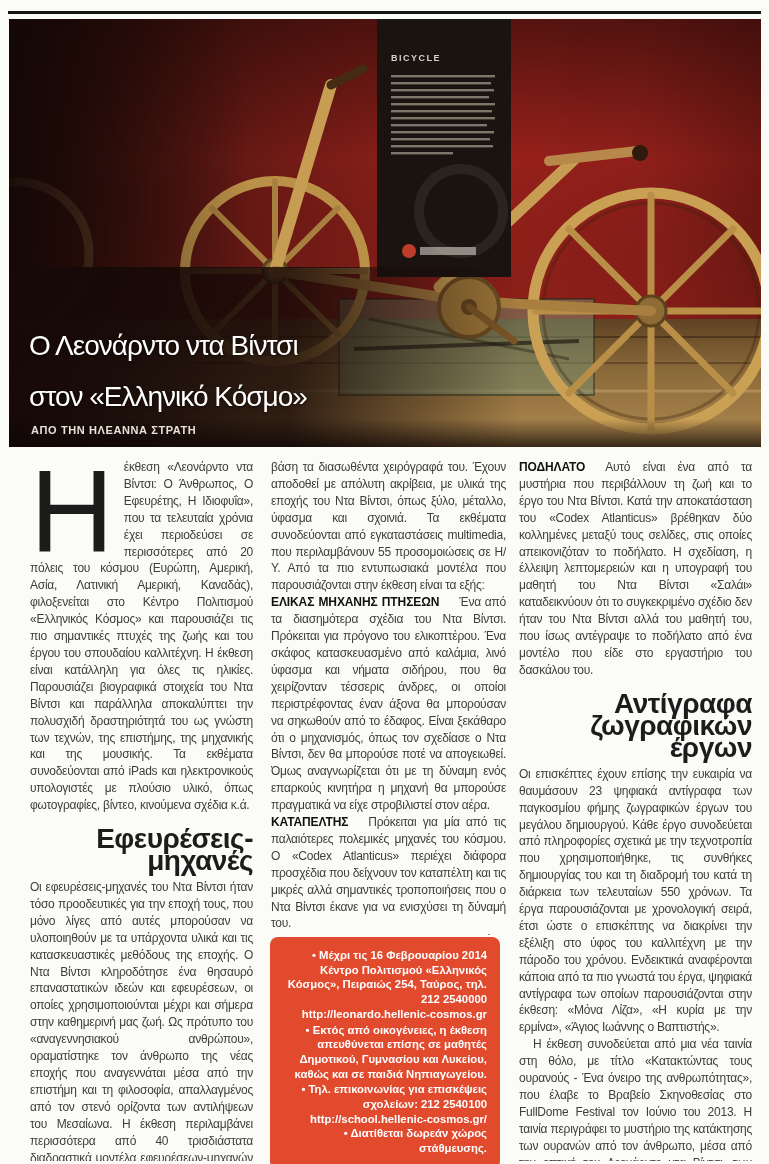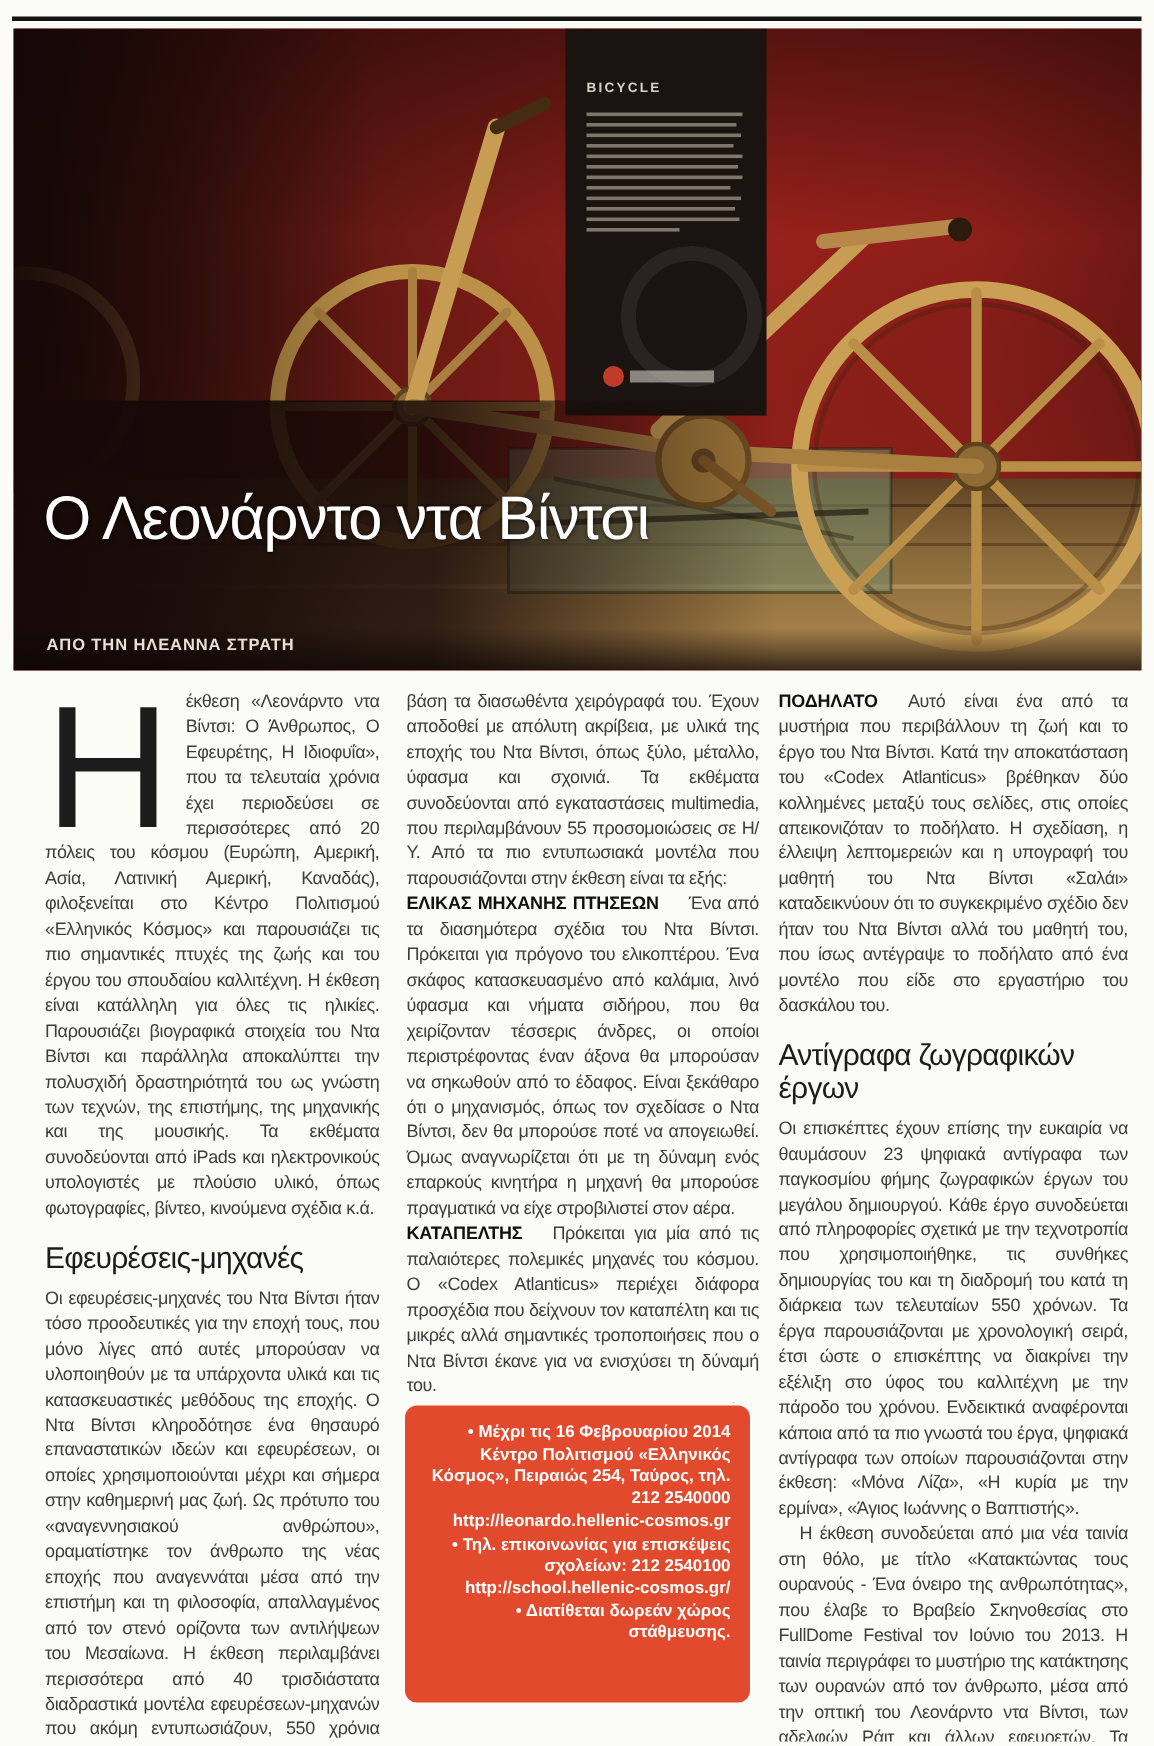--- a/index.html
+++ b/index.html
@@ -9,43 +9,43 @@
     font-family:"Liberation Sans", sans-serif;
     -webkit-font-smoothing:antialiased;
   }
   .top-rule{position:absolute;left:8px;top:11px;width:753px;height:3px;background:#141414;}
   .photo{
     position:absolute;left:9px;top:19px;width:752px;height:428px;overflow:hidden;background:#7e1c17;
   }
   .photo svg{display:block;}
   .headline{
     position:absolute;left:29px;top:320px;width:470px;
-    color:#ffffff;font-size:41px;line-height:51px;letter-spacing:-1px;font-weight:400;
+    color:#ffffff;font-size:28px;line-height:51px;letter-spacing:-1px;font-weight:400;
     text-shadow:0 1px 3px rgba(0,0,0,.6);
   }
   .byline{
     position:absolute;left:31px;top:424px;
     color:#e8e1d8;font-size:11px;font-weight:bold;letter-spacing:.6px;
   }
   .col{
     position:absolute;top:459px;
     font-size:12px;line-height:16.9px;letter-spacing:-0.25px;
     color:#3d3d3d;text-align:justify;overflow:hidden;
   }
   #col1{left:30px;width:223px;height:702px;}
   #col2{left:271px;width:235px;height:476px;}
   #col3{left:519px;width:233px;height:702px;}
   .col p{margin:0;}
   .dropcap{
     float:left;font-size:116px;line-height:92px;color:#1c1c1c;
     padding:6px 10px 0 0;letter-spacing:0;
   }
   .subhead{
-    font-size:20px;line-height:22px;color:#1c1c1c;font-weight:400;
-    letter-spacing:-0.5px;margin:14px 0 7px;text-align:left;
+    font-size:28px;line-height:22px;color:#1c1c1c;font-weight:700;
+    letter-spacing:-0.5px;margin:14px 0 7px;text-align:right;
   }
   .term{font-weight:bold;color:#101010;letter-spacing:-0.1px;margin-right:20px;}
   .indent{text-indent:14px;}
   .info-box{
     position:absolute;left:270px;top:937px;width:230px;min-height:198px;
     background:#e24a2e;border-radius:8px;padding:11px 13px 13px;
     box-sizing:border-box;color:#ffffff;
   }
   .info-title{font-size:23px;line-height:24px;font-weight:bold;letter-spacing:.5px;margin:0 0 5px;}
   .info-line{font-size:11.3px;line-height:14.7px;font-weight:bold;margin:0;text-align:right;}
@@ -165,40 +165,42 @@
     </g>
 
     <rect x="0" y="0" width="240" height="428" fill="url(#leftVign)"></rect>
     <rect x="0" y="248" width="510" height="180" fill="url(#shadeGrad)"></rect>
     <rect x="0" y="400" width="752" height="28" fill="url(#botVign)"></rect>
   </svg>
 </div>
 
 <div class="headline">
   <div>Ο Λεονάρντο ντα Βίντσι</div>
+  <div>στον «Ελληνικό Κόσμο»</div>
 </div>
 <div class="byline">ΑΠΟ ΤΗΝ ΗΛΕΑΝΝΑ ΣΤΡΑΤΗ</div>
 
 <div class="col" id="col1">
   <p><span class="dropcap">Η</span><span>έκθεση «Λεονάρντο ντα Βίντσι: Ο Άνθρωπος, Ο Εφευρέτης, Η Ιδιοφυΐα», που τα τελευταία χρόνια έχει περιοδεύσει σε περισσότερες από 20 πόλεις του κόσμου (Ευρώπη, Αμερική, Ασία, Λατινική Αμερική, Καναδάς), φιλοξενείται στο Κέντρο Πολιτισμού «Ελληνικός Κόσμος» και παρουσιάζει τις πιο σημαντικές πτυχές της ζωής και του έργου του σπουδαίου καλλιτέχνη. Η έκθεση είναι κατάλληλη για όλες τις ηλικίες. Παρουσιάζει βιογραφικά στοιχεία του Ντα Βίντσι και παράλληλα αποκαλύπτει την πολυσχιδή δραστηριότητά του ως γνώστη των τεχνών, της επιστήμης, της μηχανικής και της μουσικής. Τα εκθέματα συνοδεύονται από iPads και ηλεκτρονικούς υπολογιστές με πλούσιο υλικό, όπως φωτογραφίες, βίντεο, κινούμενα σχέδια κ.ά.</span></p>
   <h2 class="subhead">Εφευρέσεις-μηχανές</h2>
   <p>Οι εφευρέσεις-μηχανές του Ντα Βίντσι ήταν τόσο προοδευτικές για την εποχή τους, που μόνο λίγες από αυτές μπορούσαν να υλοποιηθούν με τα υπάρχοντα υλικά και τις κατασκευαστικές μεθόδους της εποχής. Ο Ντα Βίντσι κληροδότησε ένα θησαυρό επαναστατικών ιδεών και εφευρέσεων, οι οποίες χρησιμοποιούνται μέχρι και σήμερα στην καθημερινή μας ζωή. Ως πρότυπο του «αναγεννησιακού ανθρώπου», οραματίστηκε τον άνθρωπο της νέας εποχής που αναγεννάται μέσα από την επιστήμη και τη φιλοσοφία, απαλλαγμένος από τον στενό ορίζοντα των αντιλήψεων του Μεσαίωνα. Η έκθεση περιλαμβάνει περισσότερα από 40 τρισδιάστατα διαδραστικά μοντέλα εφευρέσεων-μηχανών που ακόμη εντυπωσιάζουν, 550 χρόνια μετά: μηχανές πτήσης, μοντέλα που βασίζονται στην υδραυλική και τη μηχανική επιστήμη, καθώς και πολεμικές μηχανές. Τα εκθέματα έχουν κατασκευαστεί, υπό κλίμακα, από μια παραδοσιακή ιταλική επιχείρηση η οποία εδώ και δύο αιώνες δημιουργεί ρεπλίκες με βάση τις τεχνικές και τα υλικά που χρησιμοποιούσε ο Ντα Βίντσι. Οι μηχανές που παρουσιάζονται στην έκθεση αποτελούν τα πρώτα δείγματα του ποδηλάτου, του ελικοπτέρου κ.ά. και έχουν ανακατασκευαστεί με</p>
 </div>
 
 <div class="col" id="col2">
   <p>βάση τα διασωθέντα χειρόγραφά του. Έχουν αποδοθεί με απόλυτη ακρίβεια, με υλικά της εποχής του Ντα Βίντσι, όπως ξύλο, μέταλλο, ύφασμα και σχοινιά. Τα εκθέματα συνοδεύονται από εγκαταστάσεις multimedia, που περιλαμβάνουν 55 προσομοιώσεις σε Η/Υ. Από τα πιο εντυπωσιακά μοντέλα που παρουσιάζονται στην έκθεση είναι τα εξής:</p>
   <p><span class="term">ΕΛΙΚΑΣ ΜΗΧΑΝΗΣ ΠΤΗΣΕΩΝ</span><span>Ένα από τα διασημότερα σχέδια του Ντα Βίντσι. Πρόκειται για πρόγονο του ελικοπτέρου. Ένα σκάφος κατασκευασμένο από καλάμια, λινό ύφασμα και νήματα σιδήρου, που θα χειρίζονταν τέσσερις άνδρες, οι οποίοι περιστρέφοντας έναν άξονα θα μπορούσαν να σηκωθούν από το έδαφος. Είναι ξεκάθαρο ότι ο μηχανισμός, όπως τον σχεδίασε ο Ντα Βίντσι, δεν θα μπορούσε ποτέ να απογειωθεί. Όμως αναγνωρίζεται ότι με τη δύναμη ενός επαρκούς κινητήρα η μηχανή θα μπορούσε πραγματικά να είχε στροβιλιστεί στον αέρα.</span></p>
   <p><span class="term">ΚΑΤΑΠΕΛΤΗΣ</span><span>Πρόκειται για μία από τις παλαιότερες πολεμικές μηχανές του κόσμου. Ο «Codex Atlanticus» περιέχει διάφορα προσχέδια που δείχνουν τον καταπέλτη και τις μικρές αλλά σημαντικές τροποποιήσεις που ο Ντα Βίντσι έκανε για να ενισχύσει τη δύναμή του.</span></p>
   <p><span class="term">ΑΝΑΠΝΕΥΣΤΙΚΟΣ ΣΩΛΗΝΑΣ</span><span>Το σχέδιο του αναπνευστικού σωλήνα είναι μία μέθοδος που επιτρέ-</span></p>
 </div>
 
 <div class="info-box">
   <p class="info-line">• Μέχρι τις 16 Φεβρουαρίου 2014</p>
   <p class="info-line">Κέντρο Πολιτισμού «Ελληνικός Κόσμος», Πειραιώς 254, Ταύρος, τηλ. 212 2540000</p>
   <p class="info-line">http://leonardo.hellenic-cosmos.gr</p>
+  <p class="info-line info-gap">• Εκτός από οικογένειες, η έκθεση απευθύνεται επίσης σε μαθητές Δημοτικού, Γυμνασίου και Λυκείου, καθώς και σε παιδιά Νηπιαγωγείου.</p>
   <p class="info-line info-gap">• Τηλ. επικοινωνίας για επισκέψεις σχολείων: 212 2540100</p>
   <p class="info-line">http://school.hellenic-cosmos.gr/</p>
   <p class="info-line">• Διατίθεται δωρεάν χώρος στάθμευσης.</p>
 </div>
 
 <div class="col" id="col3">
   <p><span class="term">ΠΟΔΗΛΑΤΟ</span><span>Αυτό είναι ένα από τα μυστήρια που περιβάλλουν τη ζωή και το έργο του Ντα Βίντσι. Κατά την αποκατάσταση του «Codex Atlanticus» βρέθηκαν δύο κολλημένες μεταξύ τους σελίδες, στις οποίες απεικονιζόταν το ποδήλατο. Η σχεδίαση, η έλλειψη λεπτομερειών και η υπογραφή του μαθητή του Ντα Βίντσι «Σαλάι» καταδεικνύουν ότι το συγκεκριμένο σχέδιο δεν ήταν του Ντα Βίντσι αλλά του μαθητή του, που ίσως αντέγραψε το ποδήλατο από ένα μοντέλο που είδε στο εργαστήριο του δασκάλου του.</span></p>
   <h2 class="subhead">Αντίγραφα ζωγραφικών έργων</h2>
   <p>Οι επισκέπτες έχουν επίσης την ευκαιρία να θαυμάσουν 23 ψηφιακά αντίγραφα των παγκοσμίου φήμης ζωγραφικών έργων του μεγάλου δημιουργού. Κάθε έργο συνοδεύεται από πληροφορίες σχετικά με την τεχνοτροπία που χρησιμοποιήθηκε, τις συνθήκες δημιουργίας του και τη διαδρομή του κατά τη διάρκεια των τελευταίων 550 χρόνων. Τα έργα παρουσιάζονται με χρονολογική σειρά, έτσι ώστε ο επισκέπτης να διακρίνει την εξέλιξη στο ύφος του καλλιτέχνη με την πάροδο του χρόνου. Ενδεικτικά αναφέρονται κάποια από τα πιο γνωστά του έργα, ψηφιακά αντίγραφα των οποίων παρουσιάζονται στην έκθεση: «Μόνα Λίζα», «Η κυρία με την ερμίνα», «Άγιος Ιωάννης ο Βαπτιστής».</p>
   <p class="indent">Η έκθεση συνοδεύεται από μια νέα ταινία στη θόλο, με τίτλο «Κατακτώντας τους ουρανούς - Ένα όνειρο της ανθρωπότητας», που έλαβε το Βραβείο Σκηνοθεσίας στο FullDome Festival τον Ιούνιο του 2013. Η ταινία περιγράφει το μυστήριο της κατάκτησης των ουρανών από τον άνθρωπο, μέσα από την οπτική του Λεονάρντο ντα Βίντσι, των αδελφών Ράιτ και άλλων εφευρετών. Τα πλούσια τρισδιάστατα γραφικά, η ξεχωριστή μουσική που γράφτηκε ειδικά για την παράσταση και η λυρική αφήγηση δημιουργούν μία εντυπωσιακή ταινία, που αφήνει στους θεατές ένα μήνυμα: να</p>

